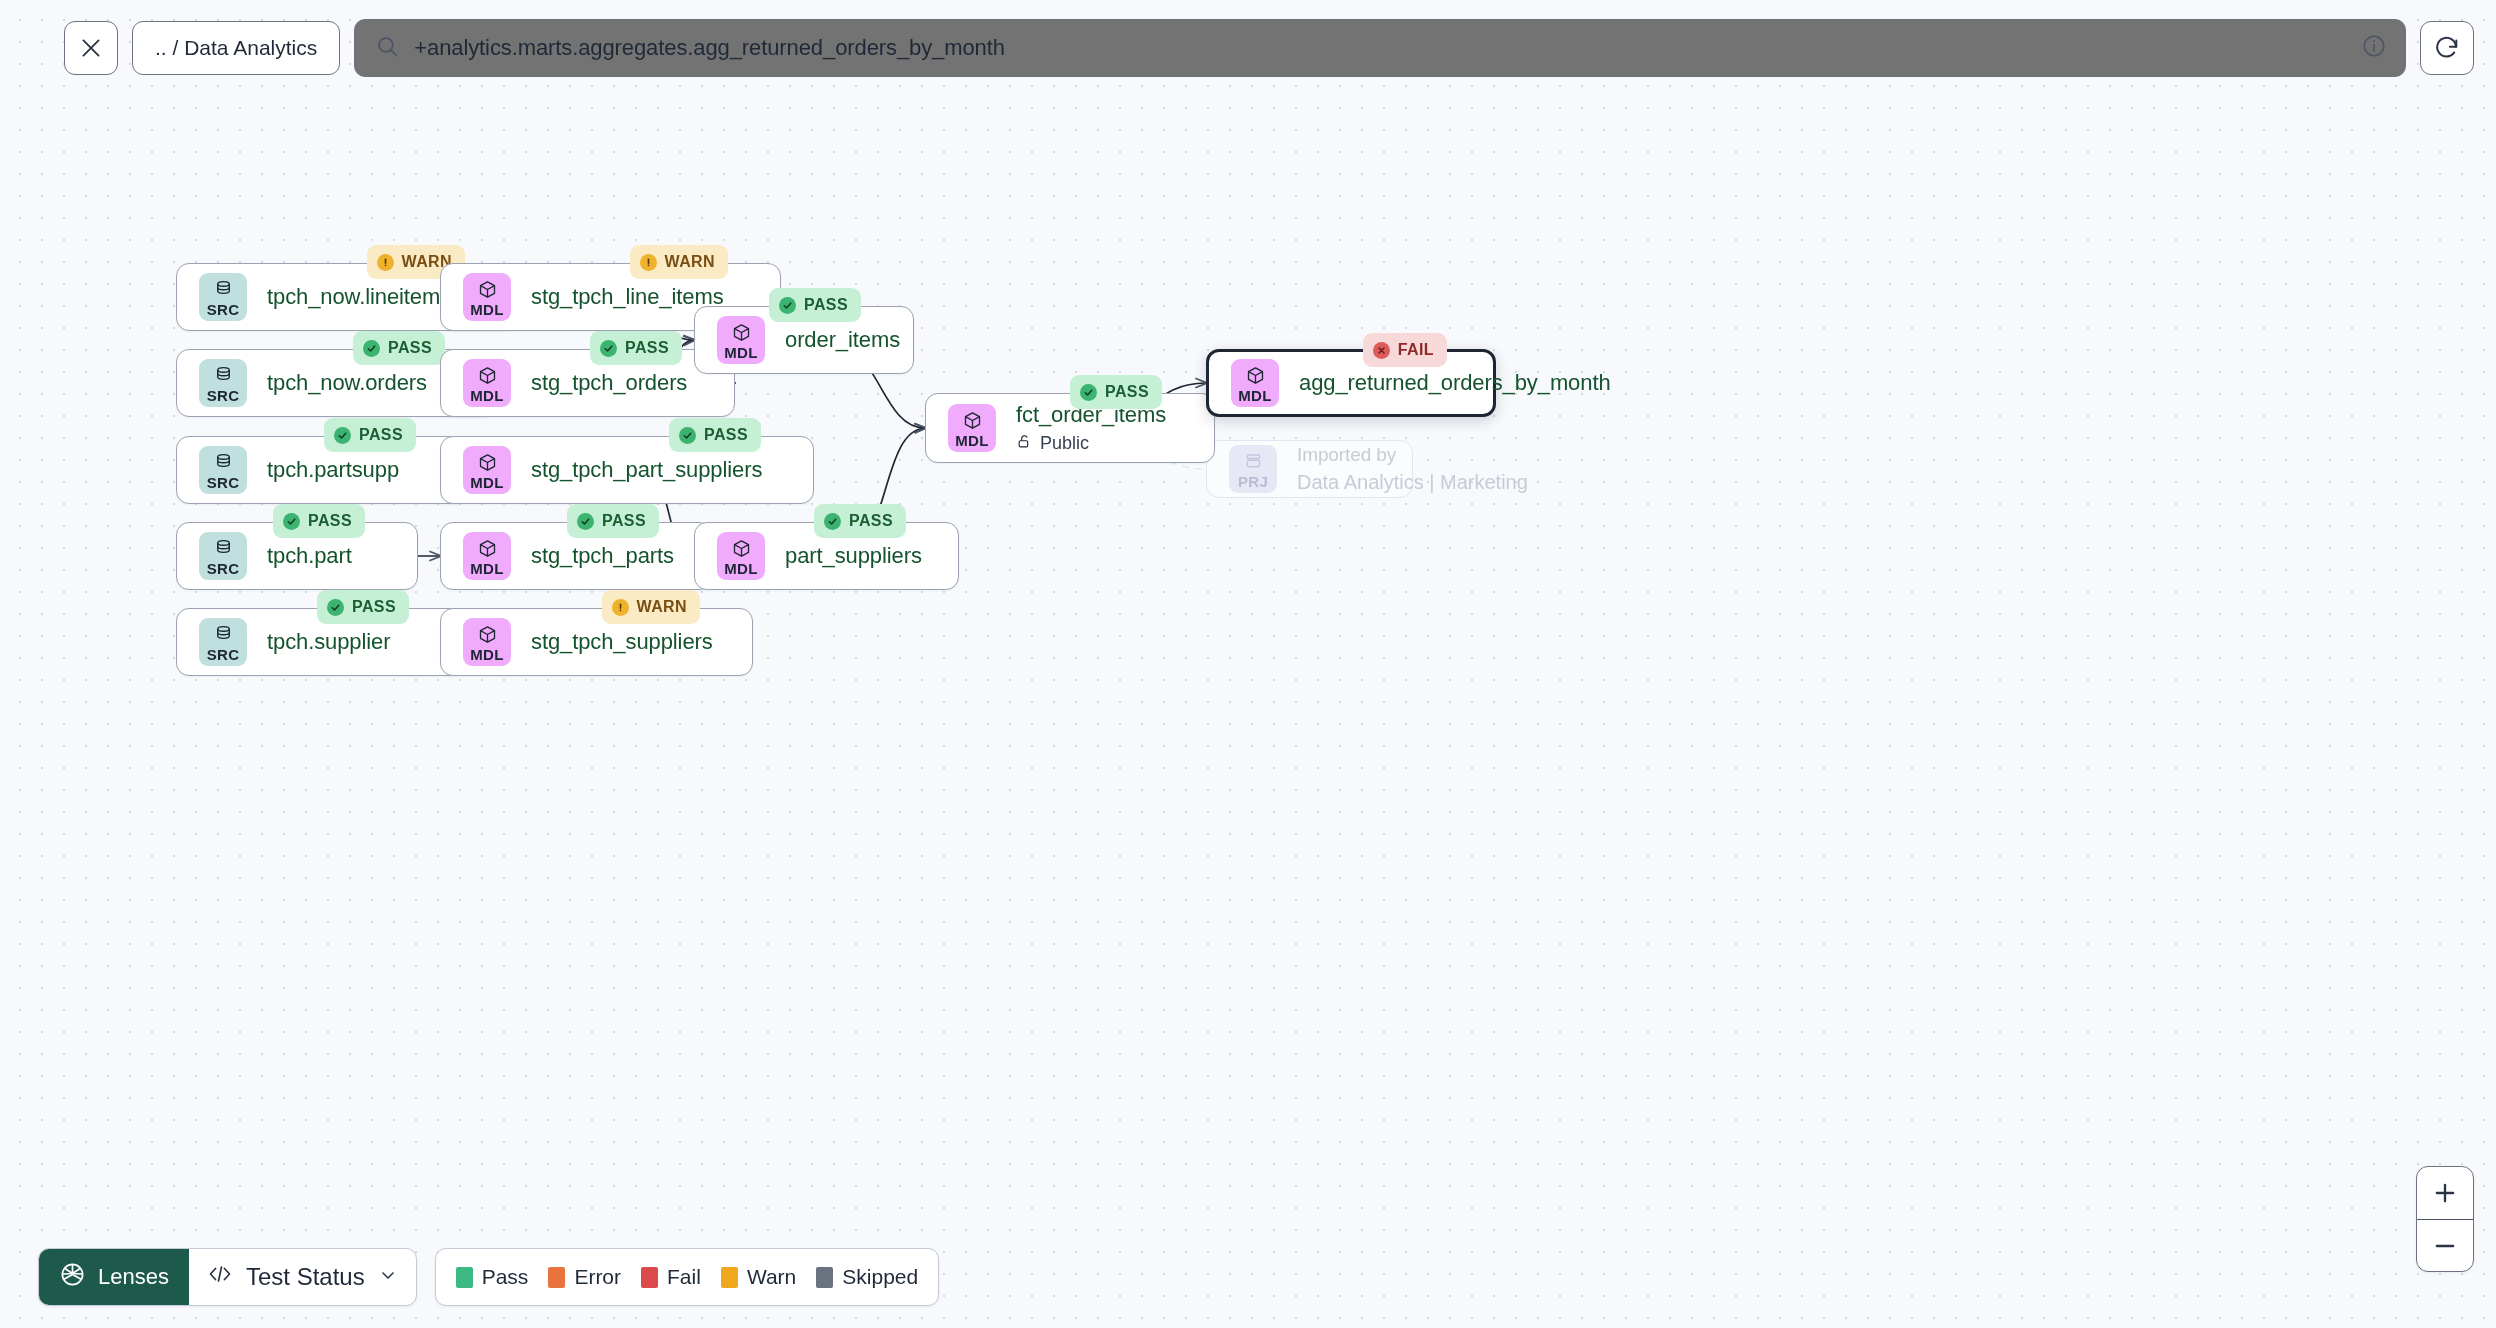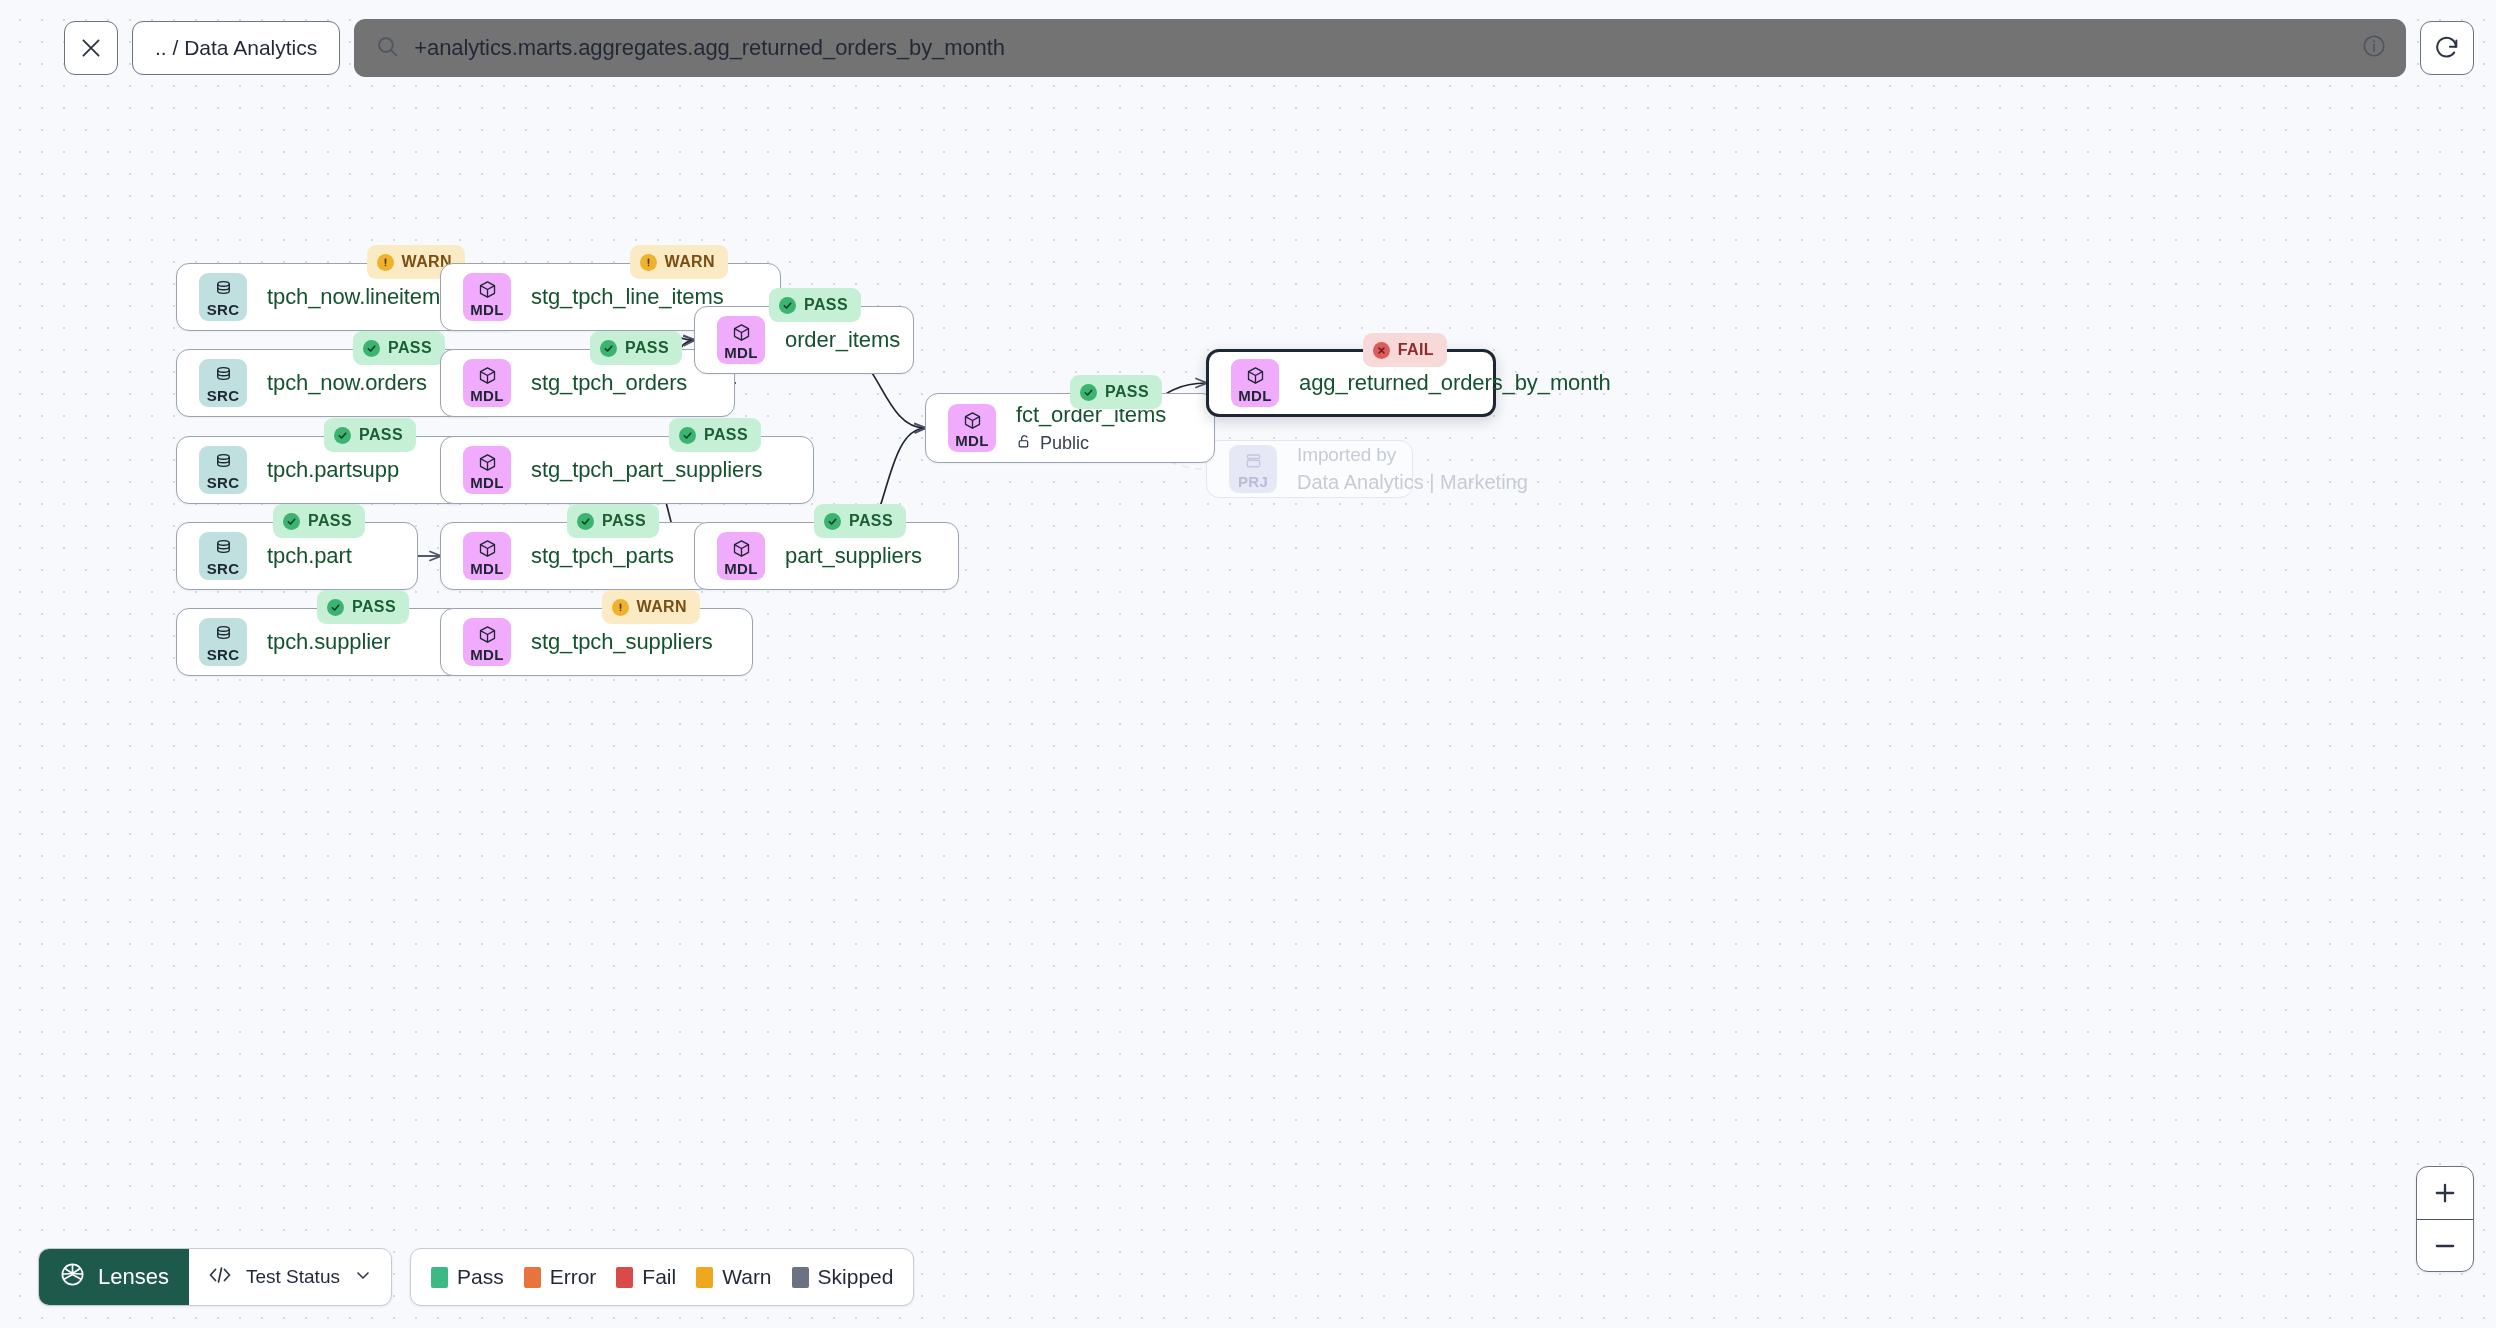--- a/index.html
+++ b/index.html
@@ -191,21 +191,21 @@
     background: #1D5A4C;
     color: #FFFFFF;
     display: flex; align-items: center; gap: 12px;
     padding: 0 20px;
     font-size: 22px;
     cursor: pointer;
   }
   .teststatus {
     display: flex; align-items: center; gap: 13px;
     padding: 0 18px;
-    font-size: 19px;
+    font-size: 24px;
     color: #1F2937;
     cursor: pointer;
   }
   .legendbox {
     height: 58px;
     background: #FFFFFF;
     border: 1.5px solid #C4CBD6;
     border-radius: 11px;
     display: flex; align-items: center;
     gap: 20px;

